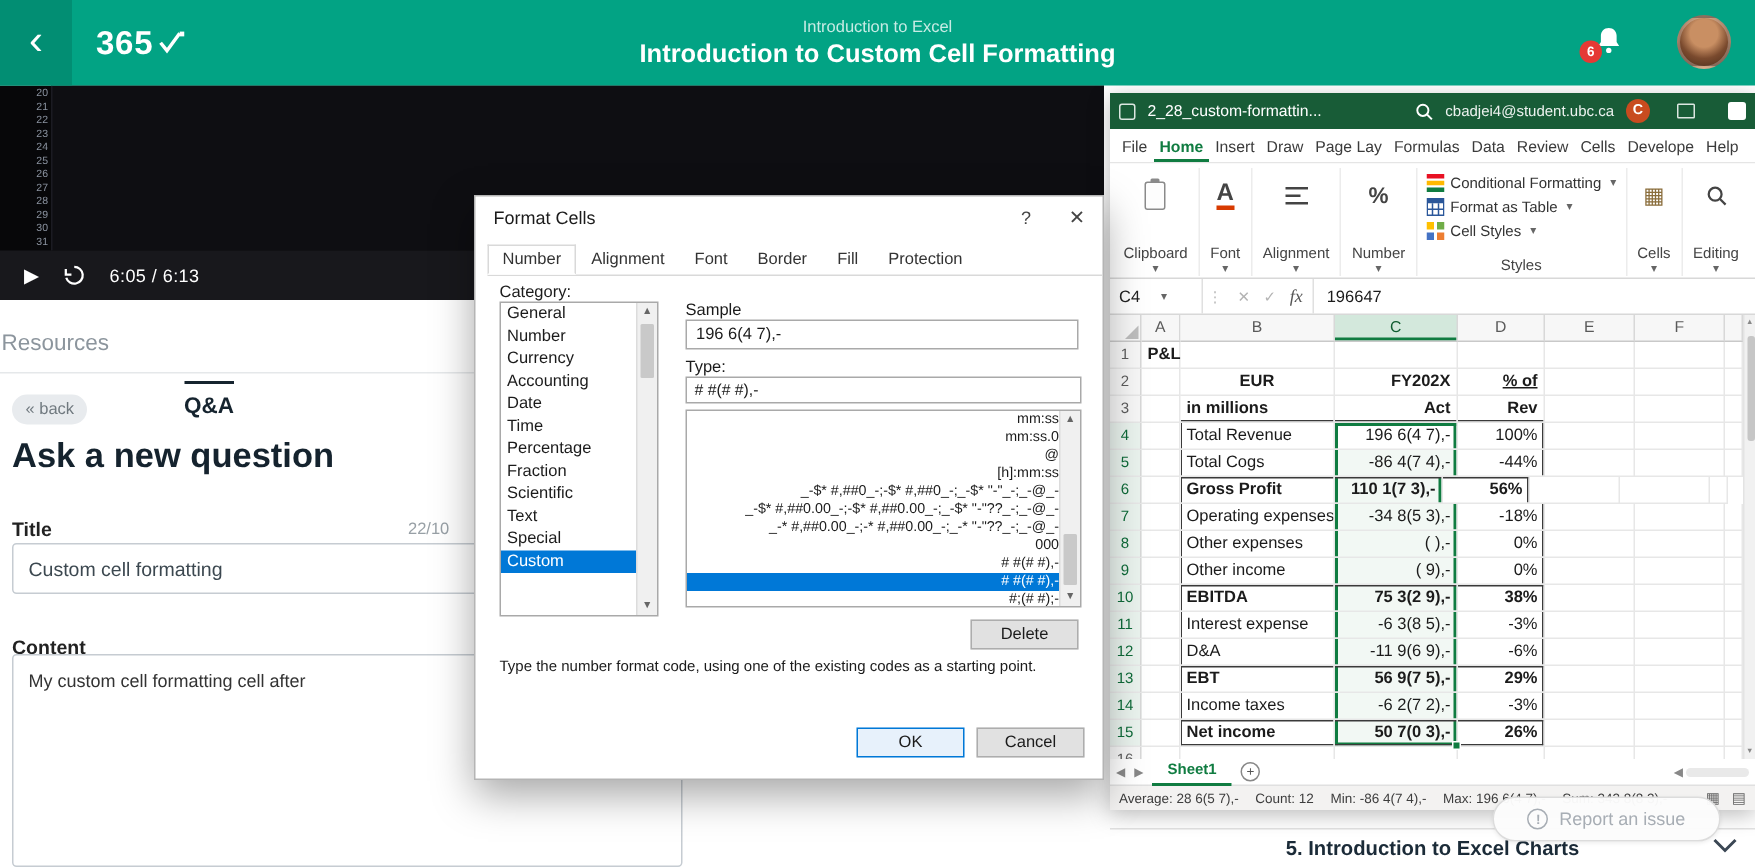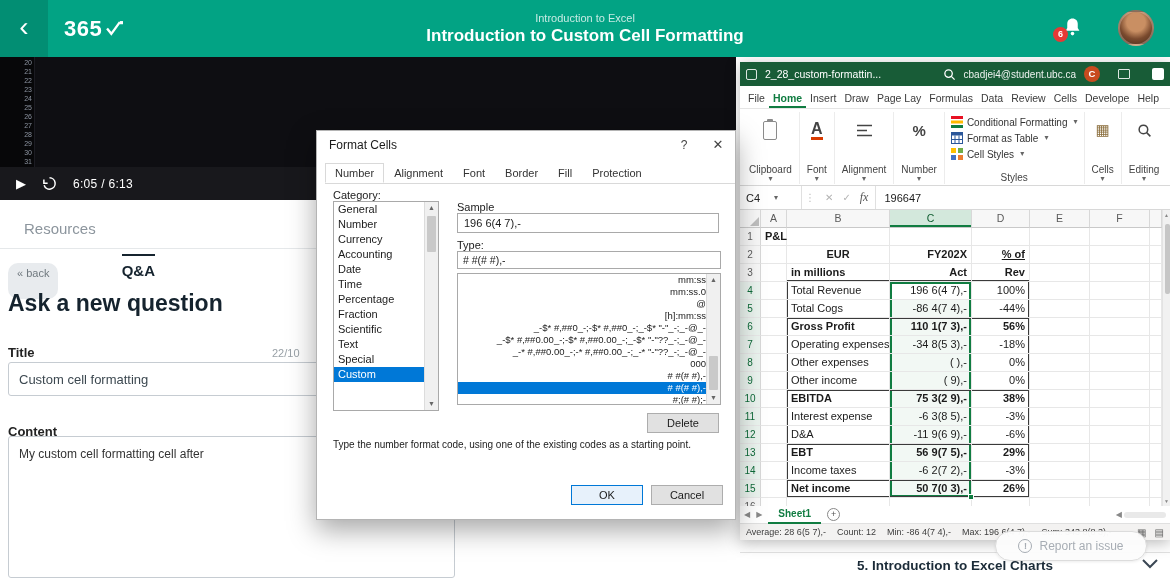--- a/index.html
+++ b/index.html
@@ -21,24 +21,24 @@
 
 .video{position:absolute;top:57px;left:0;width:736px;height:143px;background:#070709;z-index:1;}
 .vscreen{position:absolute;left:34px;right:0;top:0;bottom:33px;background:#0e0e12;border-left:1px solid #1b1b22;}
 .vrownums{position:absolute;top:1px;left:16px;width:16px;text-align:right;color:#8b93a0;font-size:7px;line-height:9px;}
 .vcontrols{position:absolute;left:0;right:0;bottom:0;height:33px;background:#18181c;display:flex;align-items:center;gap:16px;padding:0 16px;}
 .vplay{color:#fff;font-size:13px;cursor:pointer;}
 .vtime{color:#fff;font-size:12px;letter-spacing:.3px;}
 
 
 .qa{position:absolute;top:200px;left:0;width:740px;height:378px;background:#fff;z-index:2;}
-.qa-tabs{position:absolute;top:12px;left:0;width:455px;height:37px;border-bottom:1px solid #e5e8ea;display:flex;gap:26px;padding-left:24px;}
+.qa-tabs{position:absolute;top:12px;left:0;width:455px;height:37px;border-bottom:1px solid #e5e8ea;display:flex;gap:50px;padding-left:1px;}
 .qa-tab{font-size:15px;color:#8c959d;line-height:34px;cursor:pointer;}
 .qa-tab.active{color:#16242f;font-weight:bold;border-bottom:2px solid #16242f;margin-top:42px;}
-.qa-back{position:absolute;top:63px;left:8px;height:36px;padding:0 9px;border-radius:10px;background:#e8ebee;color:#70797f;font-size:11px;line-height:20px;cursor:pointer;}
+.qa-back{position:absolute;top:63px;left:8px;height:20px;padding:0 9px;border-radius:10px;background:#e8ebee;color:#70797f;font-size:11px;line-height:20px;cursor:pointer;}
 .qa-heading{position:absolute;top:90px;left:8px;font-size:23px;font-weight:bold;color:#15232e;}
 .qa-label{position:absolute;left:8px;font-size:13px;font-weight:bold;color:#222;}
 .qa-meta{position:absolute;top:147px;left:272px;font-size:11px;color:#98a0a6;}
 .qa-input{position:absolute;top:162px;left:8px;width:447px;height:34px;border:1px solid #c6ccd2;border-radius:3px;padding:0 10px;font-size:13px;color:#3c4850;font-family:"Liberation Sans",sans-serif;}
 .qa-textarea{position:absolute;top:236px;left:8px;width:447px;height:142px;border:1px solid #c6ccd2;border-radius:3px;padding:10px;font-size:12px;color:#333;resize:none;font-family:"Liberation Sans",sans-serif;}
 
 
 .dialog{position:absolute;left:316px;top:130px;width:420px;height:390px;background:#fff;border:1px solid #b4b4b4;box-shadow:0 10px 26px rgba(0,0,0,.35);z-index:20;font-size:11px;color:#1b1b1b;}
 .dlg-titlebar{height:28px;display:flex;align-items:center;padding-left:12px;}
 .dlg-title{font-size:12px;}
@@ -394,21 +394,21 @@
           <div class="gcell col-c selfill" style="width: 82px; box-shadow: rgb(16, 124, 65) 2px 0px 0px inset, rgb(16, 124, 65) -2px 0px 0px inset;">-86 4(7 4),-</div>
           <div class="gcell col-d" style="width: 58px; box-shadow: rgb(58, 58, 58) -1px 0px 0px inset;">-44%</div>
           <div class="gcell col-e" style="width: 60px;"></div>
           <div class="gcell col-f" style="width: 60px;"></div>
           <div class="gcell gpad"></div>
         </div>
         <div class="grow">
           <div class="rowhdr sel">6</div>
           <div class="gcell col-a" style="width: 26px;"></div>
           <div class="gcell col-b bold" style="width: 103px; box-shadow: rgb(58, 58, 58) 0px 1px 0px inset, rgb(58, 58, 58) 1px 0px 0px inset;">Gross Profit</div>
-          <div class="gcell col-c bold selfill" style="width: 82px; box-shadow: rgb(58, 58, 58) 0px 1px 0px inset, rgb(16, 124, 65) 2px 0px 0px inset, rgb(16, 124, 65) -2px 0px 0px inset;">110 1(7 3),-</div>
+          <div class="gcell col-c bold selfill" style="width: 72px; box-shadow: rgb(58, 58, 58) 0px 1px 0px inset, rgb(16, 124, 65) 2px 0px 0px inset, rgb(16, 124, 65) -2px 0px 0px inset;">110 1(7 3),-</div>
           <div class="gcell col-d bold" style="width: 58px; box-shadow: rgb(58, 58, 58) 0px 1px 0px inset, rgb(58, 58, 58) -1px 0px 0px inset;">56%</div>
           <div class="gcell col-e" style="width: 60px;"></div>
           <div class="gcell col-f" style="width: 60px;"></div>
           <div class="gcell gpad"></div>
         </div>
         <div class="grow">
           <div class="rowhdr sel">7</div>
           <div class="gcell col-a" style="width: 26px;"></div>
           <div class="gcell col-b" style="width: 103px; box-shadow: rgb(58, 58, 58) 1px 0px 0px inset;">Operating expenses</div>
           <div class="gcell col-c selfill" style="width: 82px; box-shadow: rgb(16, 124, 65) 2px 0px 0px inset, rgb(16, 124, 65) -2px 0px 0px inset;">-34 8(5 3),-</div>

